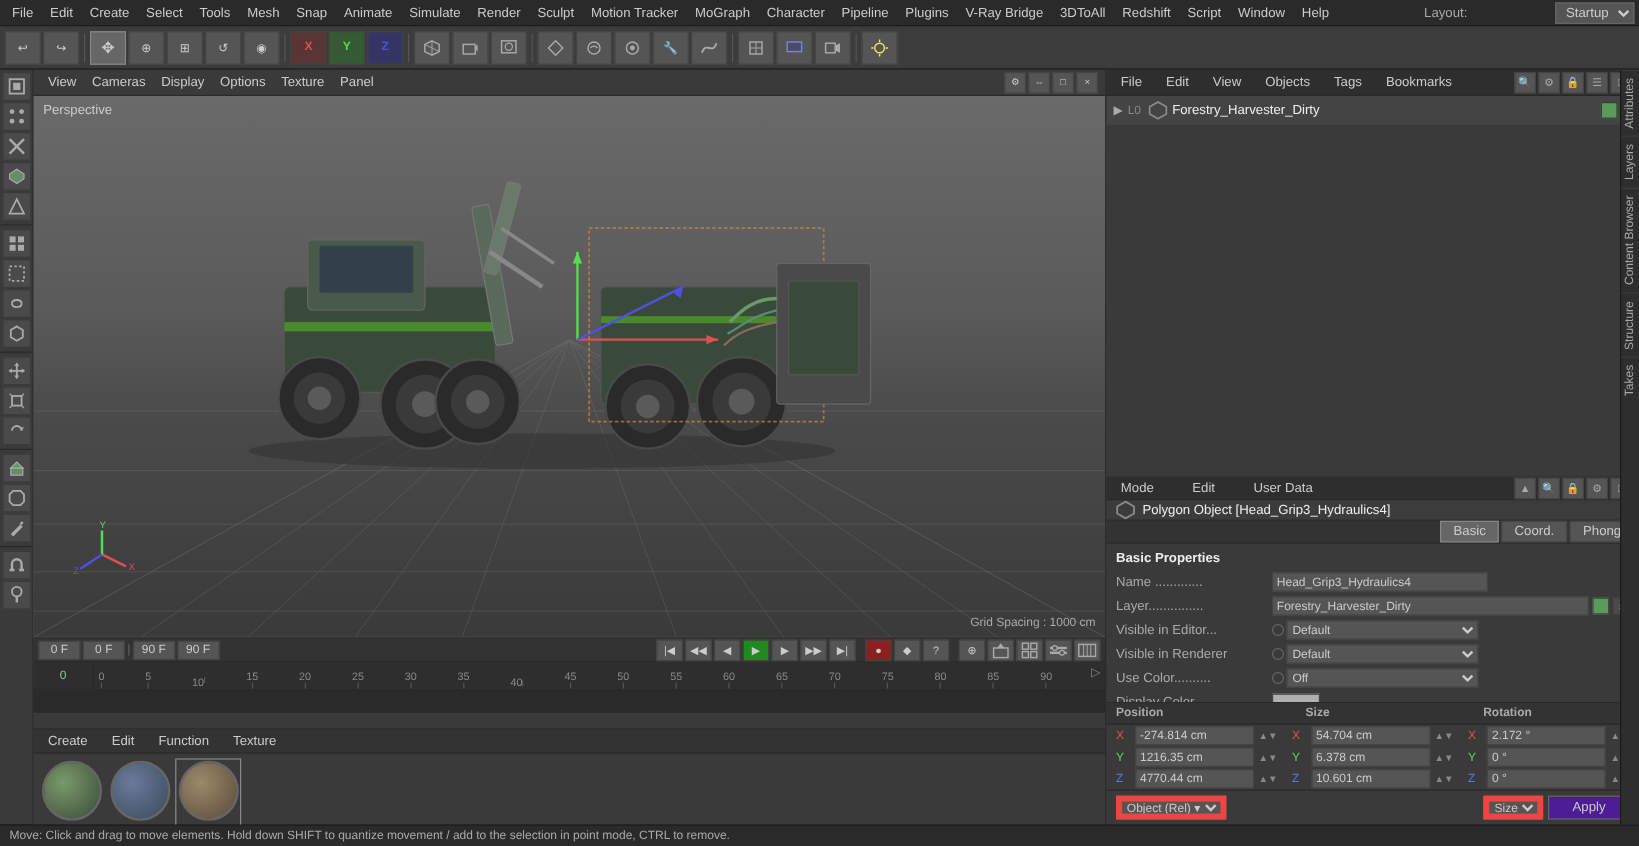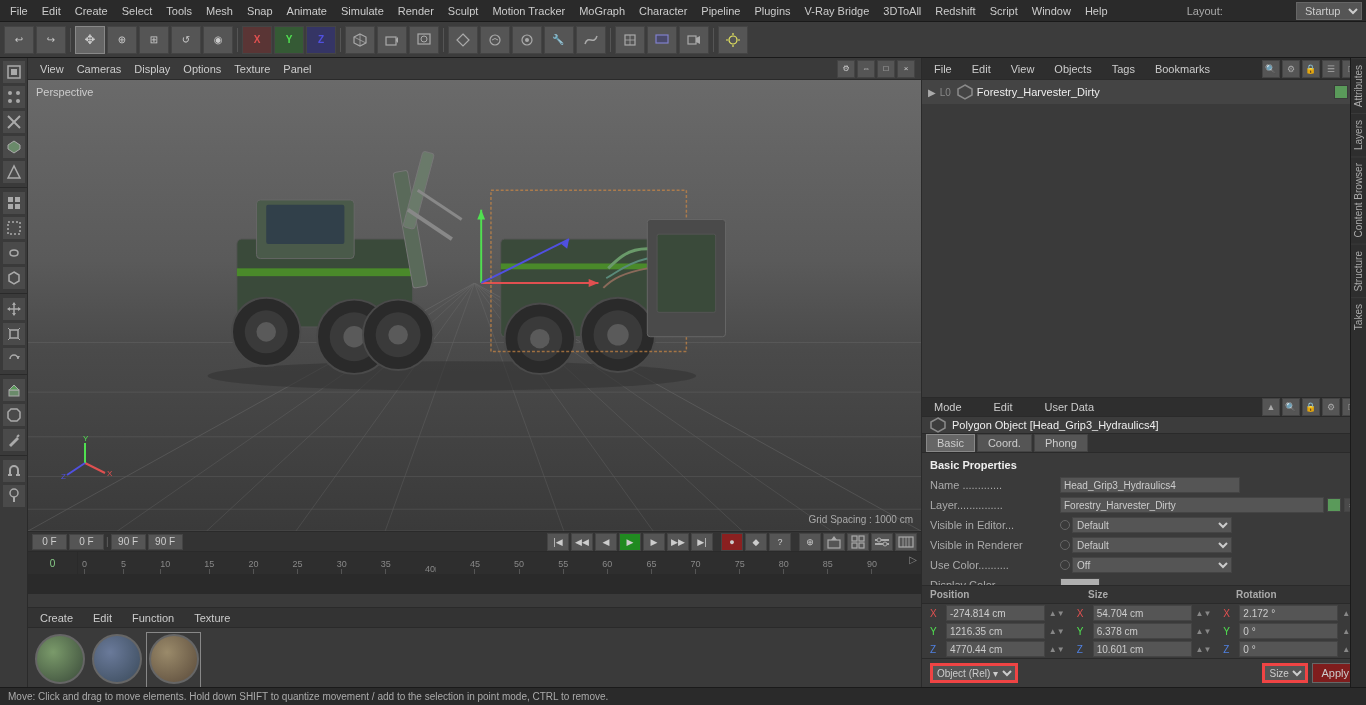--- a/index.html
+++ b/index.html
@@ -62,41 +62,41 @@
     
     .obj-manager { height: 340px; background: #3a3a3a; border-bottom: 1px solid #2a2a2a; display: flex; flex-direction: column; }
     .obj-manager-header { height: 22px; background: #2e2e2e; display: flex; align-items: center; padding: 0 6px; gap: 8px; border-bottom: 1px solid #2a2a2a; }
     .obj-header-btn { padding: 2px 6px; color: #ccc; cursor: pointer; font-size: 11px; }
     .obj-list { flex: 1; background: #3a3a3a; overflow-y: auto; }
 
     
     .attributes-panel { flex: 1; background: #3a3a3a; display: flex; flex-direction: column; overflow: hidden; }
     .attr-header { height: 22px; background: #2e2e2e; display: flex; align-items: center; padding: 0 6px; gap: 20px; border-bottom: 1px solid #2a2a2a; }
     .attr-title { height: 22px; background: #3c3c3c; display: flex; align-items: center; padding: 0 8px; border-bottom: 1px solid #2a2a2a; }
-    .attr-tabs { height: 22px; background: #333; display: flex; align-items: center; padding: 0 4px; gap: 2px; border-bottom: 1px solid #2a2a2a; }
+    .attr-tabs { height: 22px; background: #333; display: flex; align-items: center; padding: 0 4px; gap: 2px; border-bottom: 1px solid #2a2a2a; justify-content: flex-end; }
     .attr-tab { padding: 2px 10px; background: #555; border: 1px solid #444; color: #ccc; cursor: pointer; font-size: 11px; }
     .attr-tab-active { background: #666; border-color: #888; }
     .attr-section { padding: 6px 8px; border-bottom: 1px solid #2a2a2a; }
     .attr-section-title { color: #eee; font-size: 11px; font-weight: bold; margin-bottom: 4px; }
     .attr-row { display: flex; align-items: center; padding: 2px 0; min-height: 20px; }
     .attr-label { color: #aaa; font-size: 11px; min-width: 130px; flex-shrink: 0; }
     .attr-input { height: 16px; background: #555; border: 1px solid #444; color: #ccc; font-size: 10px; padding: 0 3px; width: 180px; }
     .attr-select { height: 16px; background: #555; border: 1px solid #444; color: #ccc; font-size: 10px; flex: 1; }
 
     
     .psr-section { background: #3a3a3a; border-top: 1px solid #2a2a2a; flex-shrink: 0; }
     .psr-row { display: flex; align-items: center; gap: 4px; padding: 1px 8px; }
     .psr-axis { color: #888; font-size: 10px; width: 12px; }
     .psr-input { height: 16px; background: #555; border: 1px solid #444; color: #ccc; font-size: 10px; padding: 0 3px; flex: 1; }
     .psr-arrow { color: #888; font-size: 8px; cursor: pointer; }
 
     
     .psr-controls { display: flex; align-items: center; gap: 4px; padding: 4px 8px; border-top: 1px solid #2a2a2a; }
-    .psr-select { height: 20px; background: #555; border: 3px solid #ef4444; color: #ccc; font-size: 10px; }
-    .apply-btn { height: 20px; padding: 0 8px; background: #7f1d1d; border: 1px solid #666; color: #ccc; font-size: 11px; cursor: pointer; }
+    .psr-select { height: 20px; background: #555; border: 5px solid #ef4444; color: #ccc; font-size: 10px; }
+    .apply-btn { height: 20px; padding: 0 19px; background: #4c1d95; border: 1px solid #666; color: #ccc; font-size: 11px; cursor: pointer; }
     .side-tab { writing-mode: vertical-rl; text-orientation: mixed; transform: rotate(180deg); padding: 6px 2px; color: #aaa; font-size: 10px; cursor: pointer; border-bottom: 1px solid #3a3a3a; }
 
     
     .status-bar { height: 18px; background: #2a2a2a; border-top: 1px solid #1a1a1a; display: flex; align-items: center; padding: 0 8px; font-size: 10px; color: #aaa; flex-shrink: 0; }
 
   </style>
 </head>
 <body>
 
 <div class="menu-bar">
@@ -512,21 +512,21 @@
         <div style="margin-left:50px;display:flex;align-items:flex-end;width:100%;height:100%;">
           <div style="display:flex;width:100%;justify-content:space-between;align-items:flex-end;padding-right:40px;">
             <div style="display:flex;flex-direction:column;align-items:center;">
                 <span style="font-size:9px;color:#888;">0</span>
                 <div style="width:1px;height:5px;background:#555;"></div>
               </div>
             <div style="display:flex;flex-direction:column;align-items:center;">
                 <span style="font-size:9px;color:#888;">5</span>
                 <div style="width:1px;height:5px;background:#555;"></div>
               </div>
-            <div style="display:flex;flex-direction:column;align-items:flex-start;">
+            <div style="display:flex;align-items:flex-start;">
                 <span style="font-size:9px;color:#888;">10</span>
                 <div style="width:1px;height:5px;background:#555;"></div>
               </div>
             <div style="display:flex;flex-direction:column;align-items:center;">
                 <span style="font-size:9px;color:#888;">15</span>
                 <div style="width:1px;height:5px;background:#555;"></div>
               </div>
             <div style="display:flex;flex-direction:column;align-items:center;">
                 <span style="font-size:9px;color:#888;">20</span>
                 <div style="width:1px;height:5px;background:#555;"></div>

